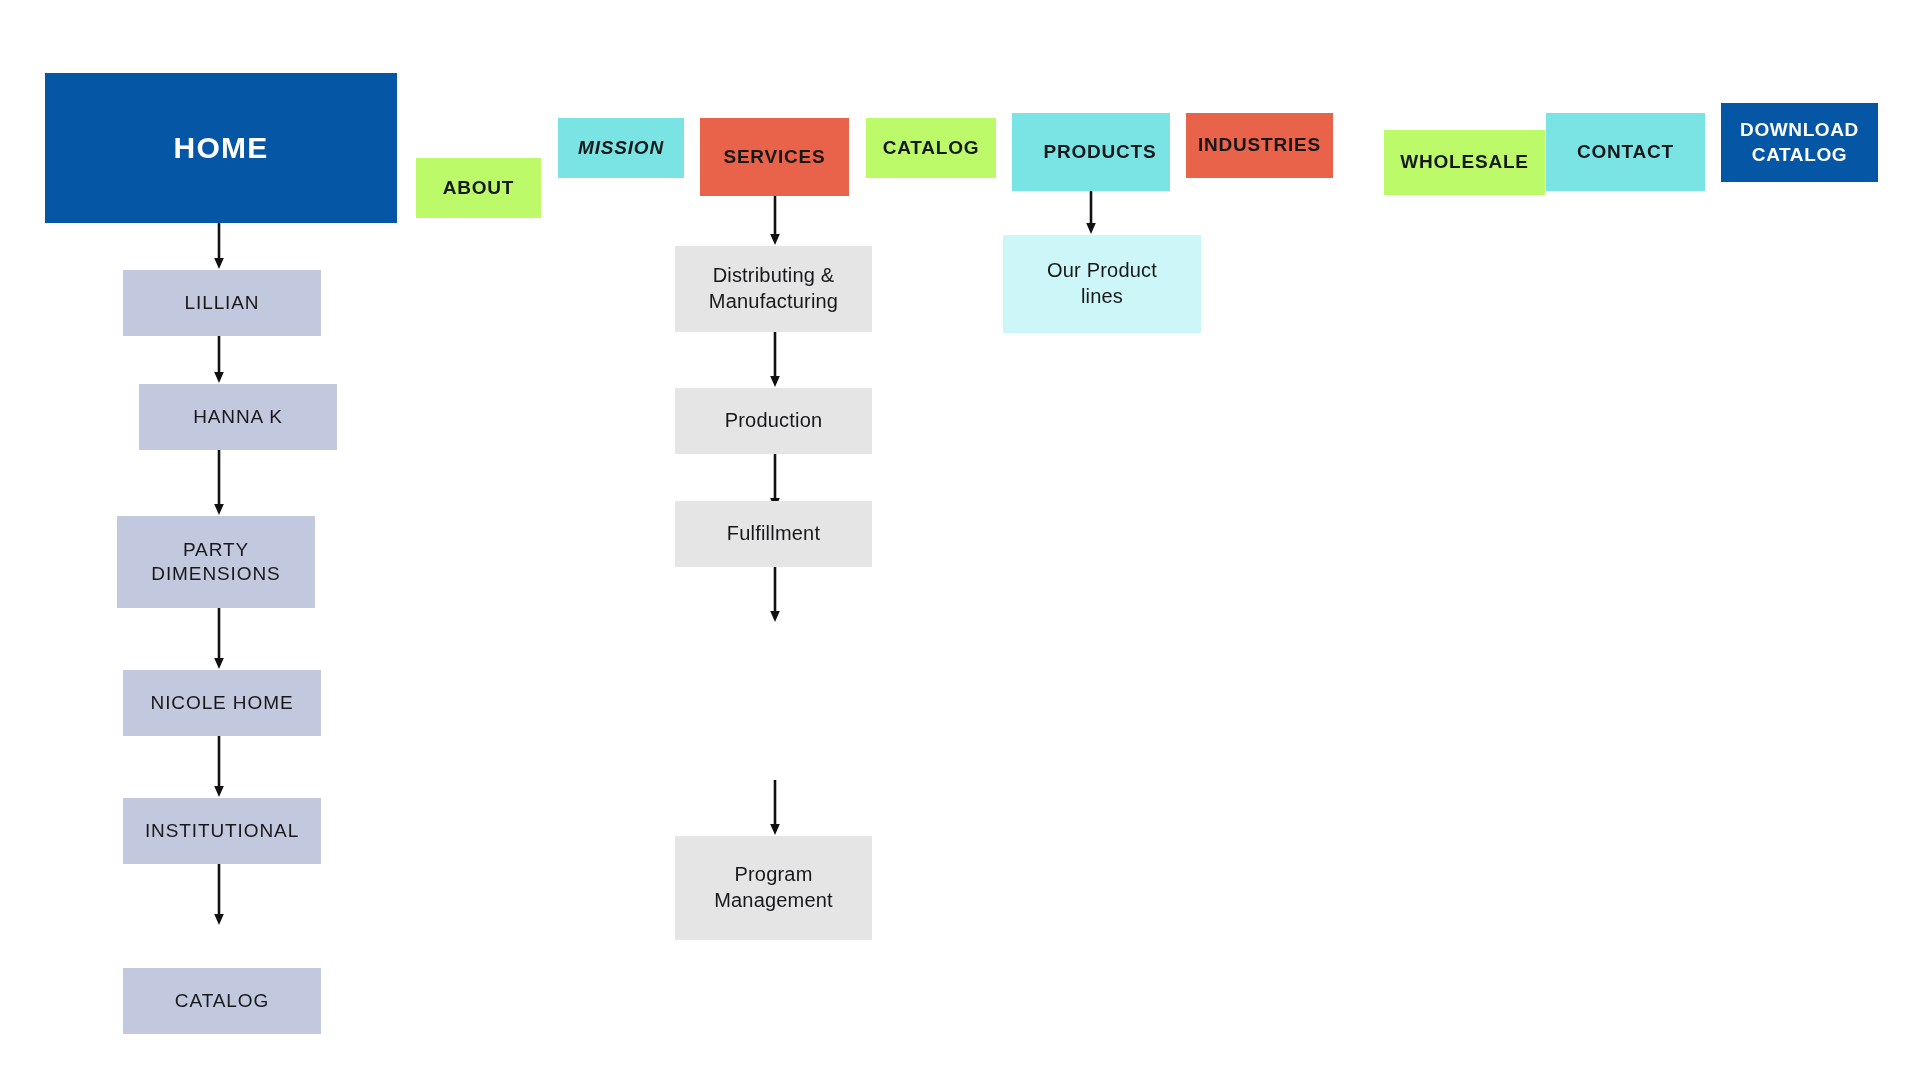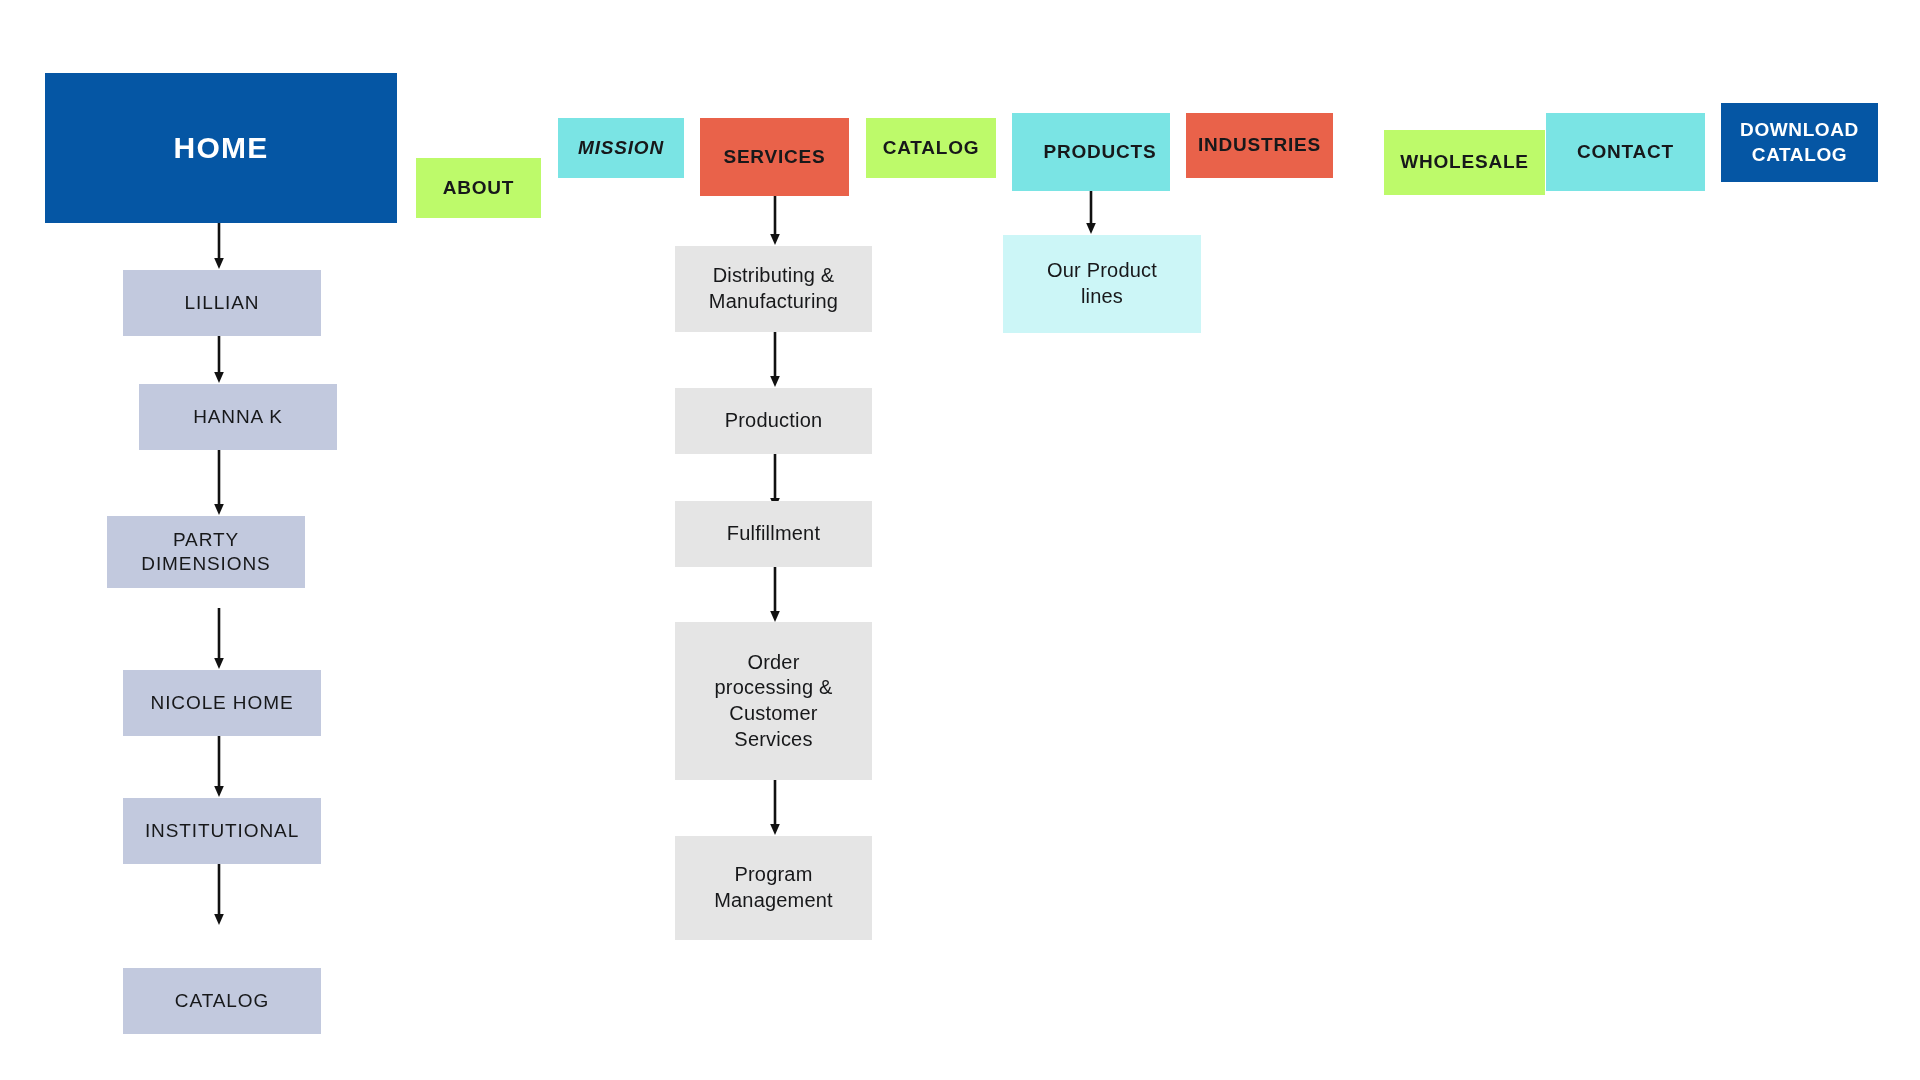--- a/index.html
+++ b/index.html
@@ -103,21 +103,21 @@
     <polygon points="6,47 1.2,36 10.8,36"></polygon>
   </svg>
 
   <div class="node n-lavender" style="left:139px; top:384px; width:198px; height:66px;">HANNA K</div>
 
   <svg class="connector" style="left:213px; top:450px; width:12px; height:66px;" viewBox="0 0 12 66">
     <line x1="6" y1="0" x2="6" y2="56"></line>
     <polygon points="6,65 1.2,54 10.8,54"></polygon>
   </svg>
 
-  <div class="node n-lavender" style="left:107px; top:516px; width:198px; height:72px;text-align:center;">PARTY
+  <div class="node n-lavender" style="left:117px; top:516px; width:198px; height:92px;text-align:center;">PARTY
 DIMENSIONS</div>
 
   <svg class="connector" style="left:213px; top:608px; width:12px; height:62px;" viewBox="0 0 12 62">
     <line x1="6" y1="0" x2="6" y2="52"></line>
     <polygon points="6,61 1.2,50 10.8,50"></polygon>
   </svg>
 
   <div class="node n-lavender" style="left:123px; top:670px; width:198px; height:66px;">NICOLE HOME</div>
 
   <svg class="connector" style="left:213px; top:736px; width:12px; height:62px;" viewBox="0 0 12 62">
@@ -154,24 +154,20 @@
     <polygon points="6,55 1.2,44 10.8,44"></polygon>
   </svg>
 
   <div class="node n-salmon" style="left:675px; top:501px; width:197px; height:66px;">Fulfillment</div>
 
   <svg class="connector" style="left:769px; top:567px; width:12px; height:56px;" viewBox="0 0 12 56">
     <line x1="6" y1="0" x2="6" y2="46"></line>
     <polygon points="6,55 1.2,44 10.8,44"></polygon>
   </svg>
 
-  <div class="node n-salmon" style="left:675px; top:622px; width:197px; height:158px;">Order
-processing &amp;
-Customer
-Services</div>
 
   <svg class="connector" style="left:769px; top:780px; width:12px; height:56px;" viewBox="0 0 12 56">
     <line x1="6" y1="0" x2="6" y2="46"></line>
     <polygon points="6,55 1.2,44 10.8,44"></polygon>
   </svg>
 
   <div class="node n-salmon" style="left:675px; top:836px; width:197px; height:104px;">Program
 Management</div>
 
   <svg class="connector" style="left:1085px; top:191px; width:12px; height:44px;" viewBox="0 0 12 44">

